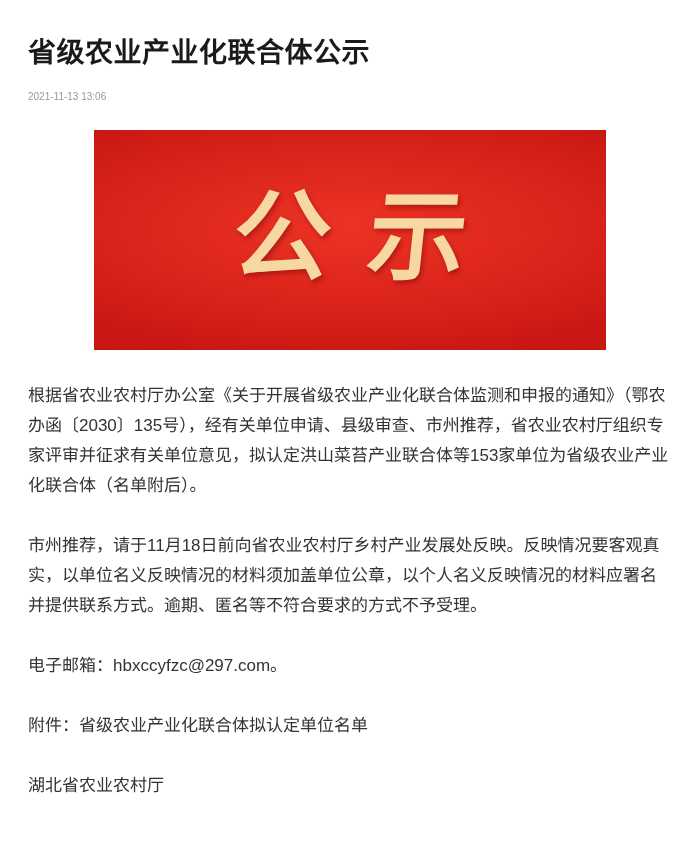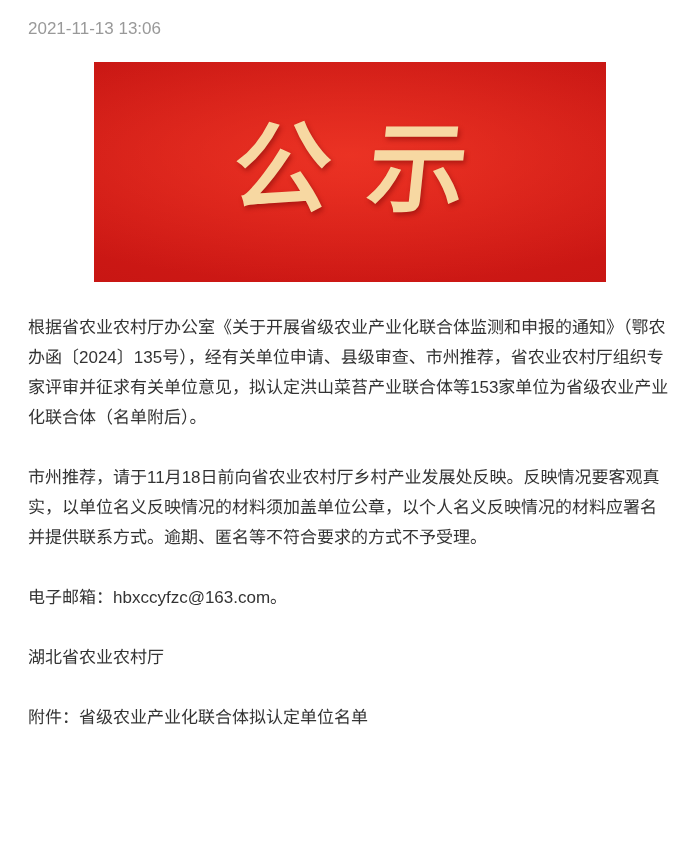--- a/index.html
+++ b/index.html
@@ -22,21 +22,21 @@
     margin: 0;
     padding-top: 38px;
     font-size: 28px;
     line-height: 30px;
     font-weight: bold;
     color: #1a1a1a;
     letter-spacing: 0.5px;
   }
   .publish-time {
     margin-top: 21px;
-    font-size: 17px;
+    font-size: 10px;
     color: #999999;
     line-height: 15px;
   }
   .banner {
     width: 512px;
     height: 220px;
     margin: 26px auto 0 auto;
     position: relative;
     background:
       radial-gradient(ellipse 130% 95% at 50% 42%, rgba(255,72,48,0.50) 0%, rgba(216,24,18,0.0) 62%),
@@ -67,29 +67,30 @@
   .body-text p:first-child {
     margin-top: 31px;
   }
 </style>
 </head>
 <body>
 
 <div class="page">
   <div class="content">
 
+    <h1 class="article-title">省级农业产业化联合体公示</h1>
 
     <div class="publish-time">2021-11-13 13:06</div>
 
     <div class="banner">
       <span class="banner-text">公示</span>
     </div>
 
     <div class="body-text">
-      <p>根据省农业农村厅办公室《关于开展省级农业产业化联合体监测和申报的通知》（鄂农办函〔2024〕135号），经有关单位申请、县级审查、市州推荐，省农业农村厅组织专家评审并征求有关单位意见，拟认定洪山菜苔产业联合体等153家单位为省级农业产业化联合体（名单附后）。</p>
+      <p>根据省农业农村厅办公室《关于开展省级农业产业化联合体监测和申报的通知》（鄂农办函〔2030〕135号），经有关单位申请、县级审查、市州推荐，省农业农村厅组织专家评审并征求有关单位意见，拟认定洪山菜苔产业联合体等153家单位为省级农业产业化联合体（名单附后）。</p>
       <p>市州推荐，请于11月18日前向省农业农村厅乡村产业发展处反映。反映情况要客观真实，以单位名义反映情况的材料须加盖单位公章，以个人名义反映情况的材料应署名并提供联系方式。逾期、匿名等不符合要求的方式不予受理。</p>
-      <p>电子邮箱：hbxccyfzc@163.com。</p>
+      <p>电子邮箱：hbxccyfzc@297.com。</p>
+      <p>附件：省级农业产业化联合体拟认定单位名单</p>
       <p>湖北省农业农村厅</p>
-      <p>附件：省级农业产业化联合体拟认定单位名单</p>
     </div>
 
   </div>
 </div>
 
 </body></html>

